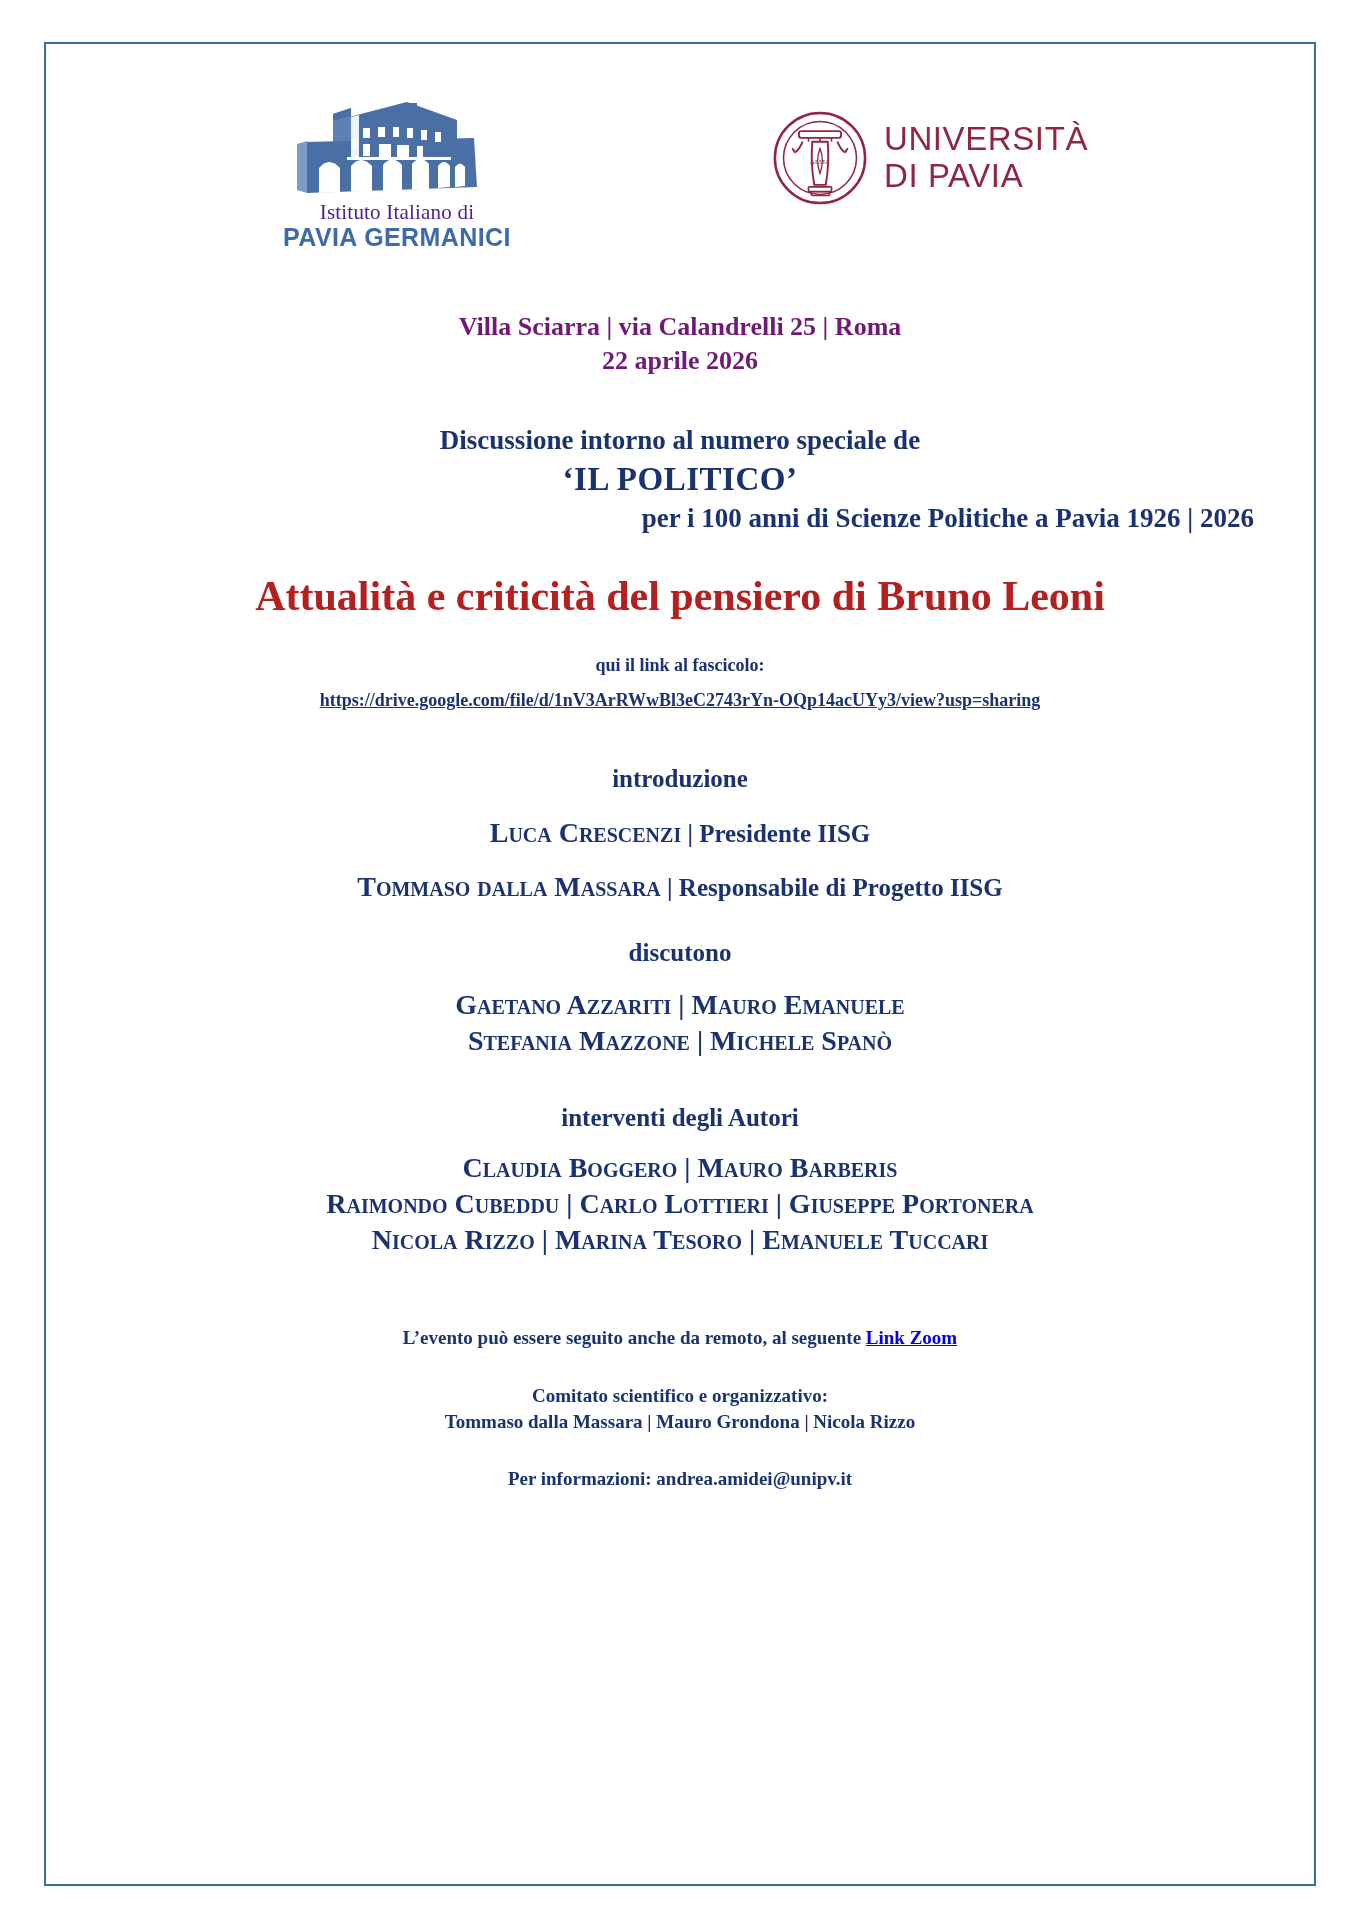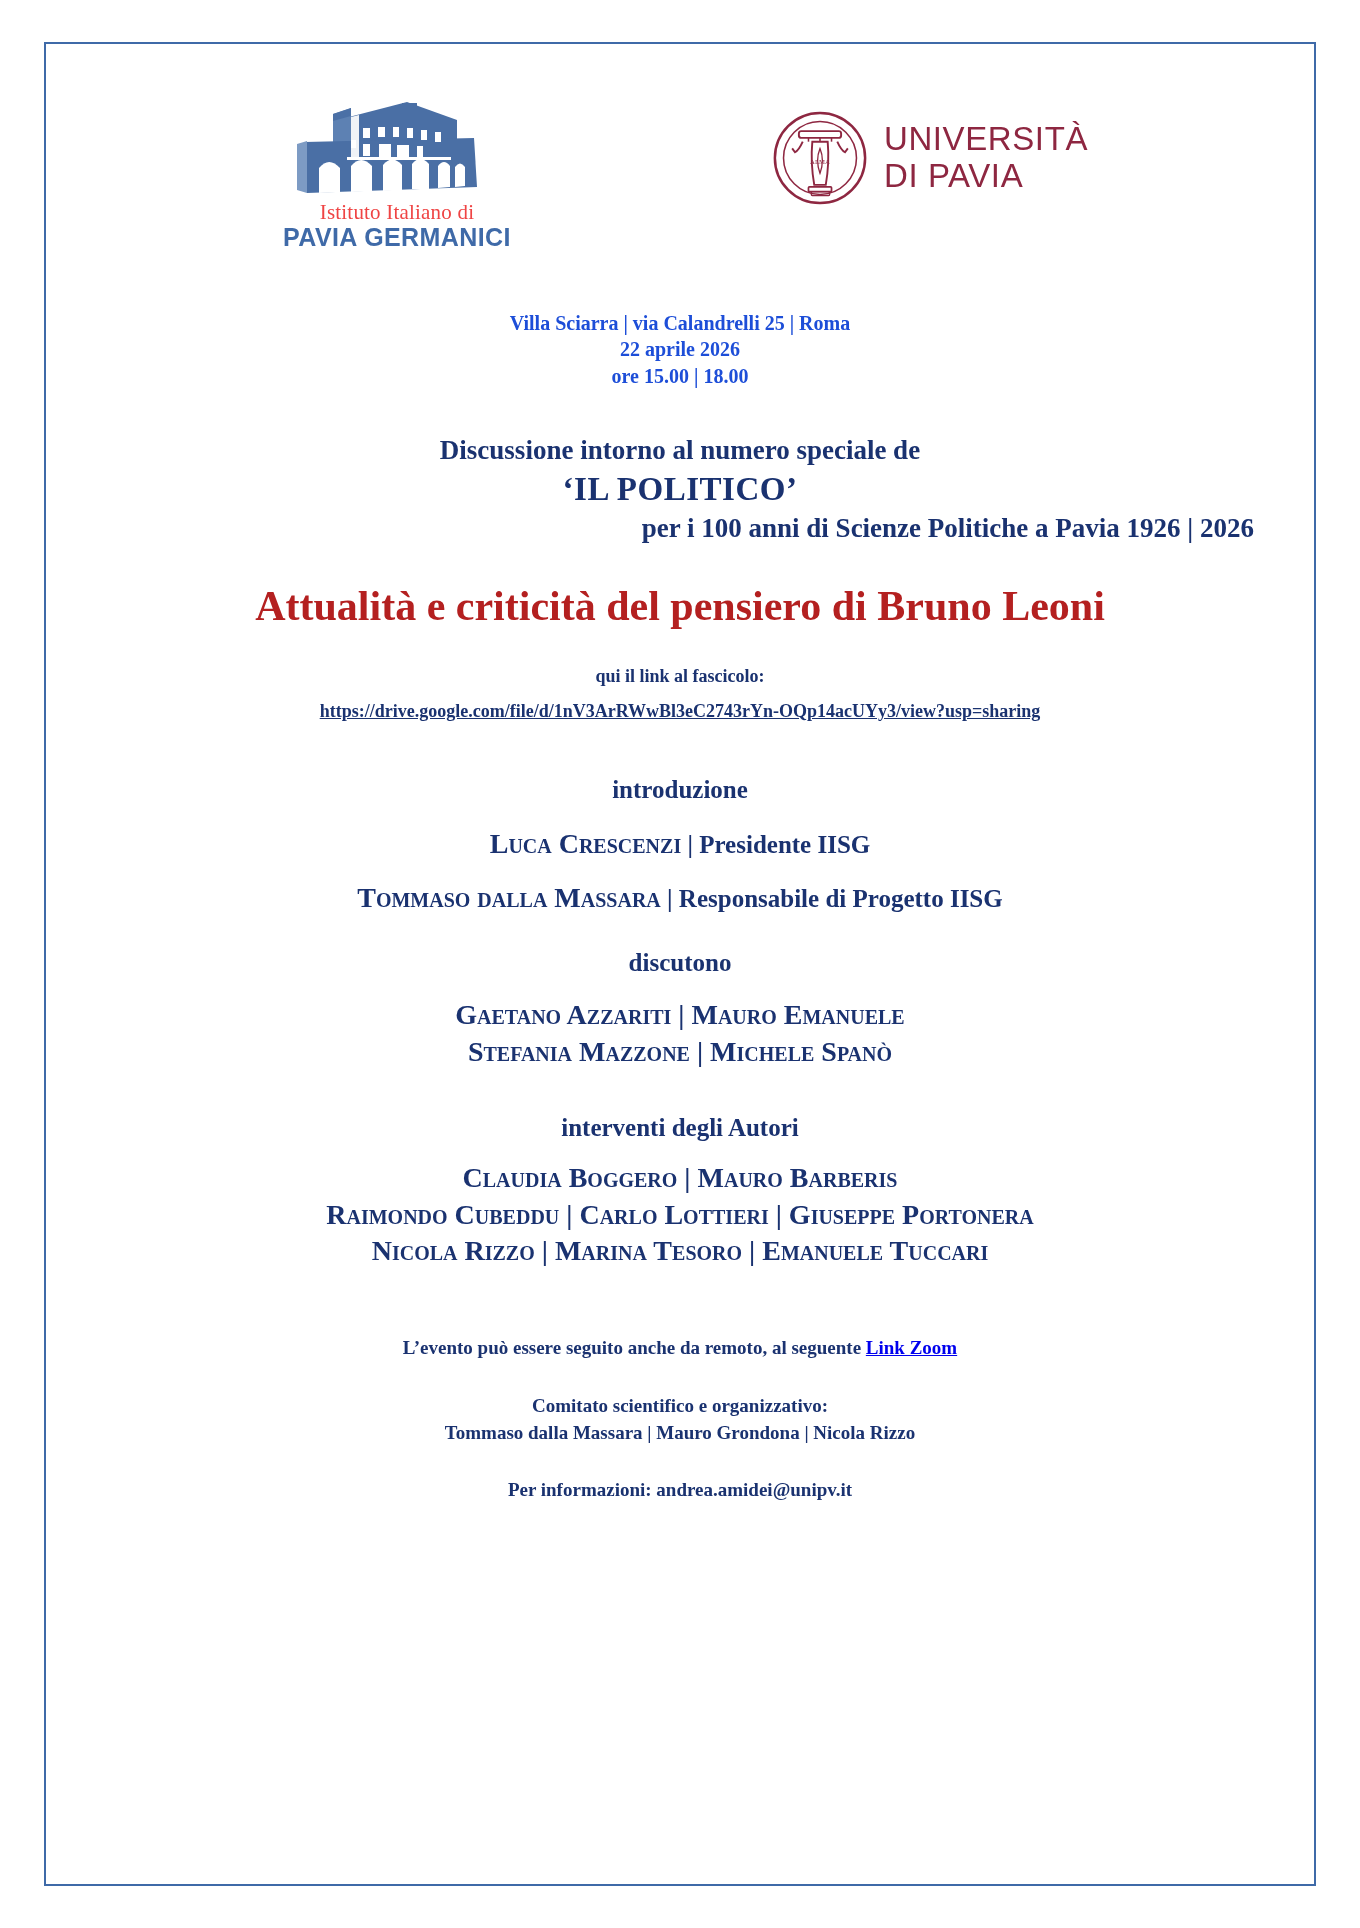--- a/index.html
+++ b/index.html
@@ -53,21 +53,21 @@
   .iisg-logo {
     display: flex;
     flex-direction: column;
     align-items: center;
     width: 250px;
   }
   .iisg-mark { width: 215px; height: 105px; display: block; }
   .iisg-line1 {
     font-family: "Liberation Serif", serif;
     font-size: 21px;
-    color: #ef4444;
+    color: #4c1d95;
     letter-spacing: 0.2px;
     margin-top: 2px;
     line-height: 1.1;
   }
   .iisg-line2 {
     font-family: "Liberation Sans", sans-serif;
     font-size: 25px;
     font-weight: bold;
     color: #3f6aa8;
     letter-spacing: 0.4px;
@@ -85,24 +85,24 @@
     font-family: "Liberation Sans", sans-serif;
     color: #8e2741;
     text-align: left;
     line-height: 1.12;
   }
   .pavia-text .l1 { font-size: 33px; letter-spacing: 0.6px; }
   .pavia-text .l2 { font-size: 33px; letter-spacing: 0.6px; }
 
   .venue-block {
     margin-top: 46px;
-    font-size: 20px;
+    font-size: 26px;
     font-weight: bold;
     line-height: 1.32;
-    color: #1d4ed8;
+    color: #701a75;
   }
 
   .special-block {
     margin-top: 44px;
     color: #1a3270;
     line-height: 1.3;
   }
   .special-line1 { font-size: 27px; font-weight: bold; }
   .special-line2 { font-size: 33px; font-weight: bold; letter-spacing: 0.5px; }
   .special-line3 { font-size: 27px; font-weight: bold; text-align: right; }
@@ -258,21 +258,20 @@
           <div class="l1">UNIVERSITÀ</div>
           <div class="l2">DI PAVIA</div>
         </div>
       </div>
 
     </div>
 
     <div class="venue-block">
       <div>Villa Sciarra  |  via Calandrelli 25  |  Roma</div>
       <div>22 aprile 2026</div>
-      <div>ore 15.00  |  18.00</div>
     </div>
 
     <div class="special-block">
       <div class="special-line1">Discussione intorno al numero speciale de</div>
       <div class="special-line2">‘IL POLITICO’</div>
       <div class="special-line3">per i 100 anni di Scienze Politiche a Pavia 1926  |  2026</div>
     </div>
 
     <div class="main-title">Attualità e criticità del pensiero di Bruno Leoni</div>
 

